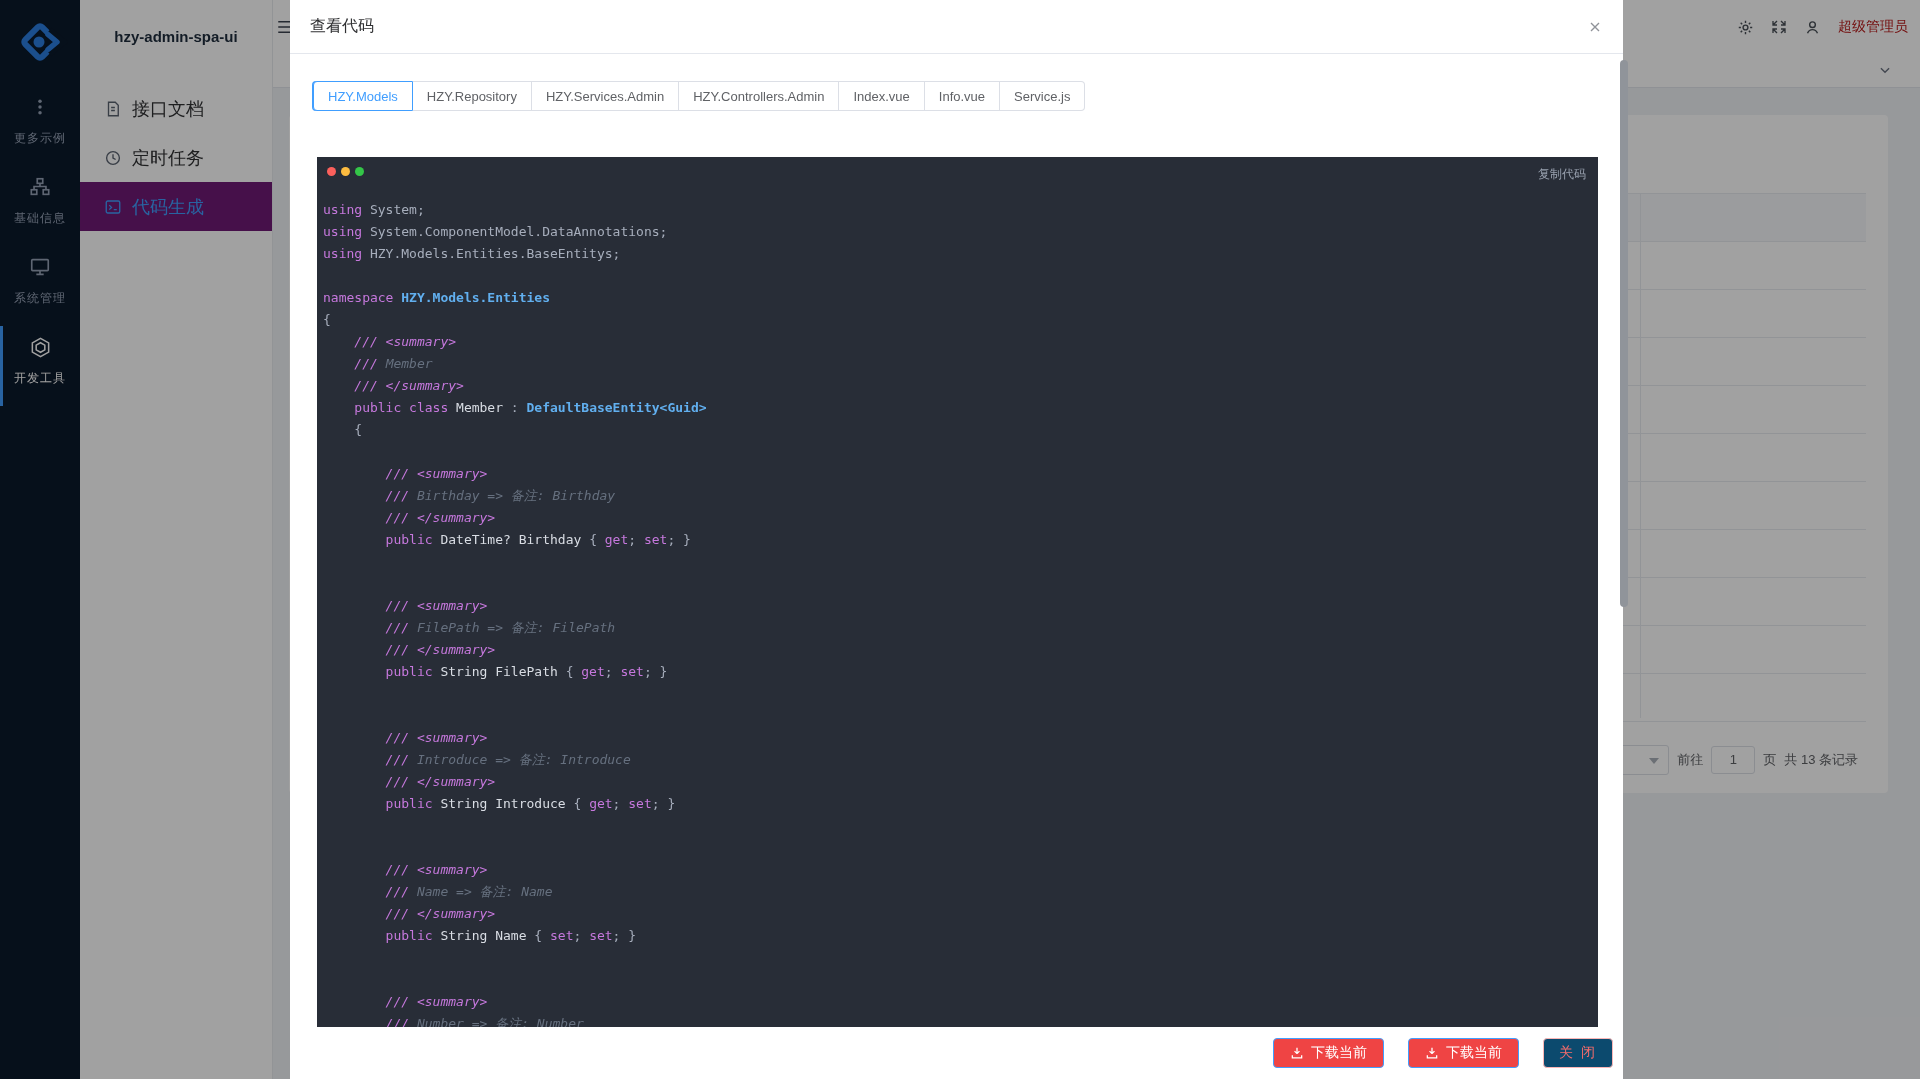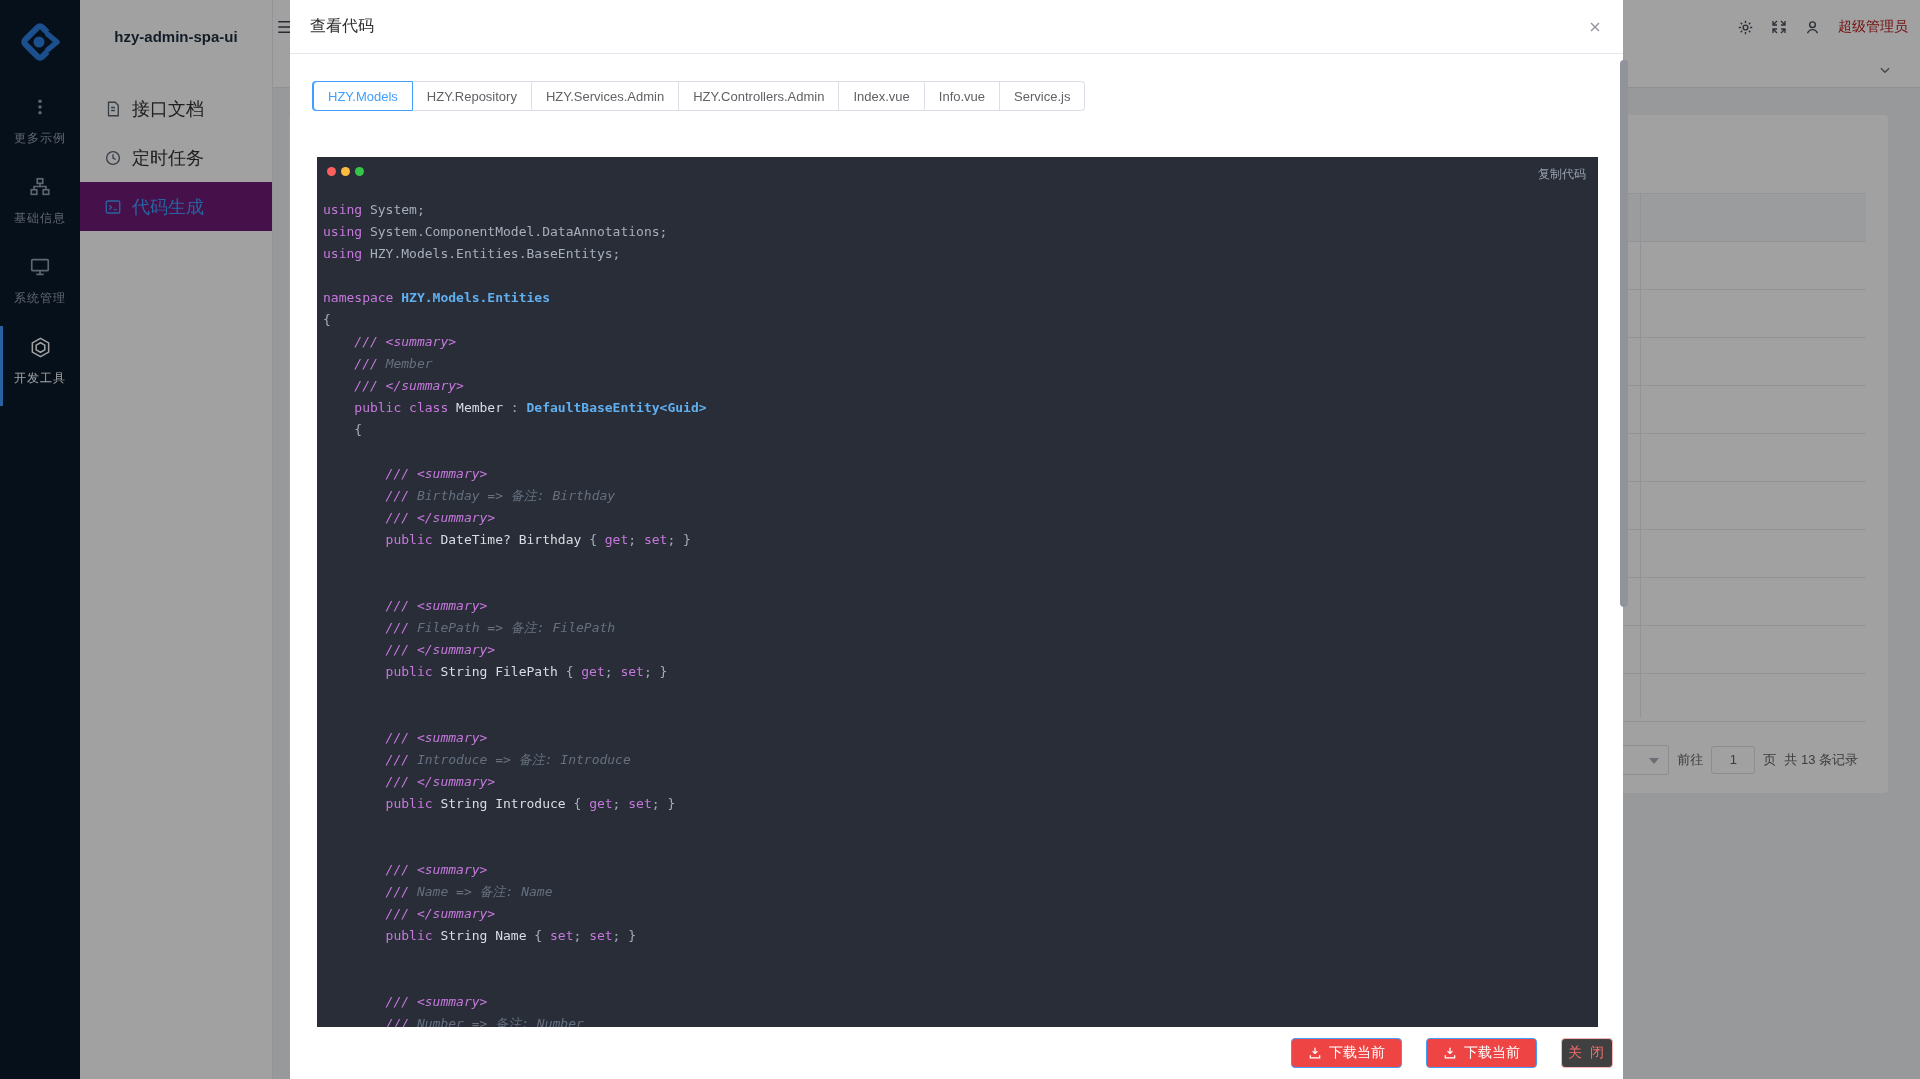--- a/index.html
+++ b/index.html
@@ -71,21 +71,21 @@
   .s-t{color:#61afef;font-weight:bold;}
   .s-p{color:#a7aebc;}
   .s-w{color:#d9dde4;}
   .s-dk{color:#c678dd;font-style:italic;}
   .s-dc{color:#66707f;font-style:italic;}
   
   .m-footer{position:absolute;right:10px;bottom:11px;display:flex;align-items:center;gap:24px;}
   .btn{display:inline-flex;align-items:center;justify-content:center;height:30px;border-radius:4px;font-size:14px;
        cursor:pointer;box-sizing:border-box;}
   .btn-primary{background:#ef4444;color:#fff;border:1px solid #409eff;width:111px;gap:7px;}
-  .btn-danger-plain{background:#404040;color:#f56c6c;border:1px solid #fab6b6;width:52px;letter-spacing:2px;}
+  .btn-danger-plain{background:#0c4a6e;color:#f56c6c;border:1px solid #fab6b6;width:70px;letter-spacing:2px;}
   
   .page-thumb{position:absolute;left:1620px;top:60px;width:8px;height:547px;border-radius:4px;background:#90949a;z-index:70;cursor:pointer;}
   svg{display:block;}
 </style>
 </head>
 <body>
 
 <div id="screen">
 
   <div class="rail">

